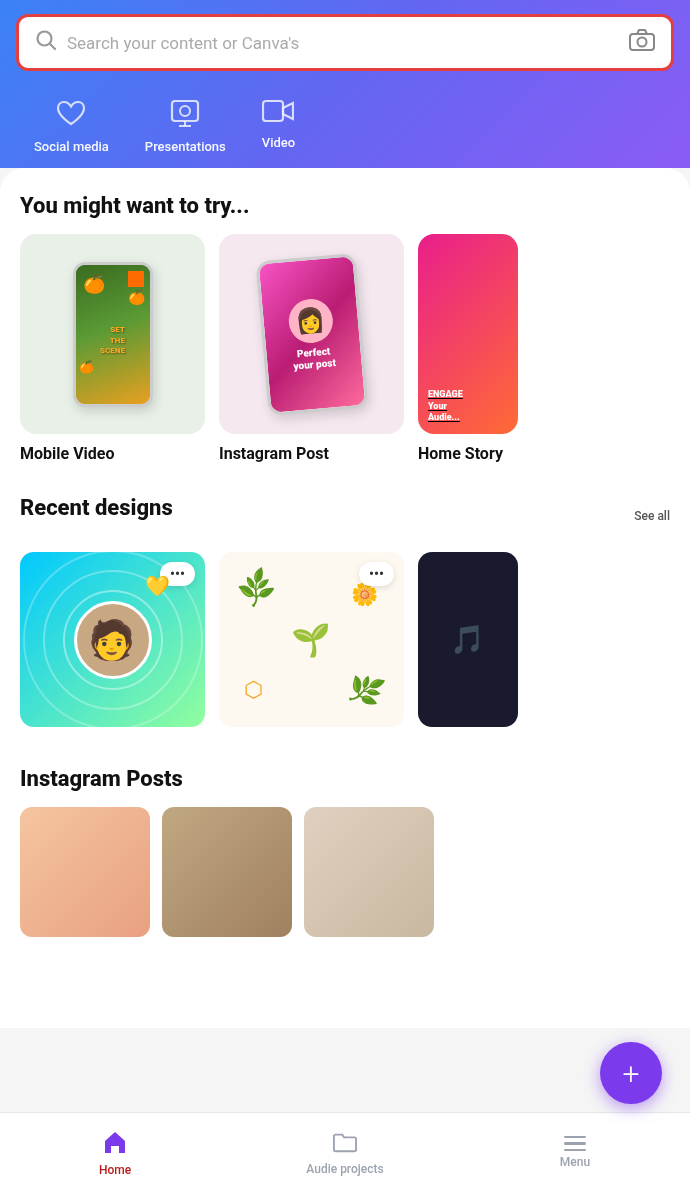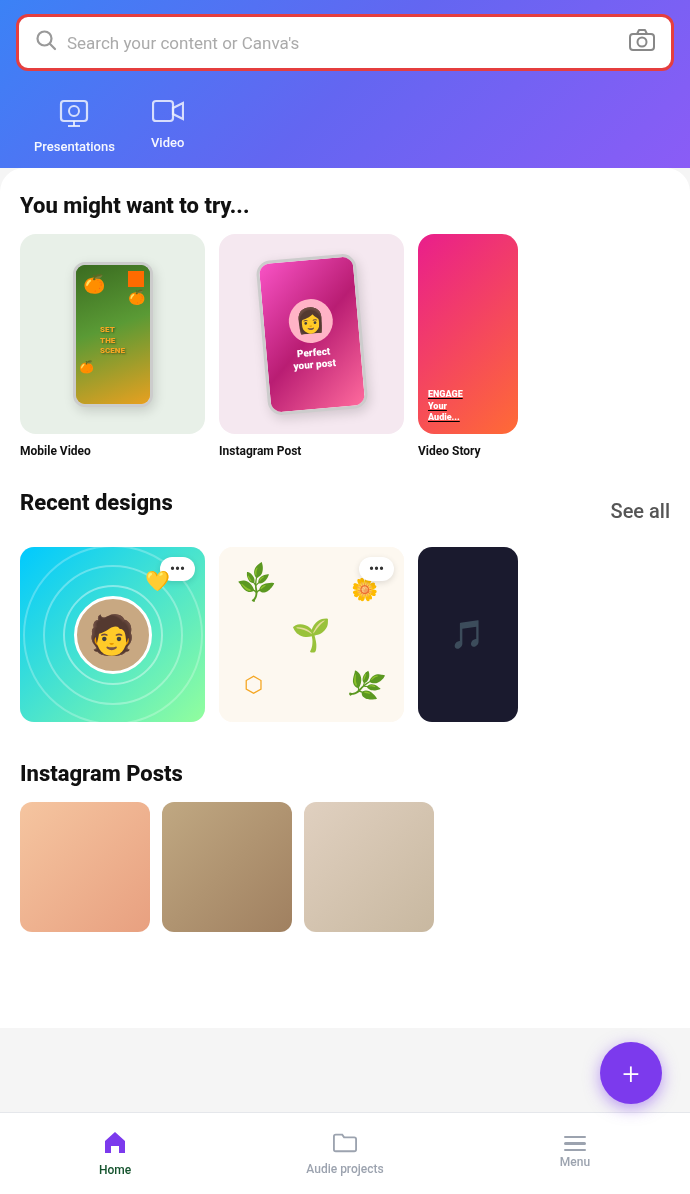--- a/index.html
+++ b/index.html
@@ -197,21 +197,21 @@
       background: linear-gradient(135deg, #e91e8c 0%, #ff6b35 100%);
       display: flex;
       flex-direction: column;
       align-items: flex-start;
       justify-content: flex-end;
       padding: 10px;
     }
 
     
     .card-label {
-      font-size: 12px;
+      font-size: 16px;
       font-weight: 700;
       color: #111;
       margin-top: 10px;
       margin-bottom: 0;
     }
 
     .try-section {
       margin-bottom: 32px;
     }
     .try-cards-wrapper {
@@ -230,21 +230,21 @@
     .recent-section {
       margin-bottom: 32px;
     }
     .section-header {
       display: flex;
       align-items: center;
       justify-content: space-between;
       margin-bottom: 16px;
     }
     .see-all {
-      font-size: 20px;
+      font-size: 12px;
       color: #555;
       font-weight: 500;
       cursor: pointer;
       margin-left: 12px;
     }
 
     .recent-cards-wrapper {
       display: flex;
       gap: 14px;
       overflow: hidden;
@@ -363,21 +363,21 @@
       gap: 4px;
       cursor: pointer;
       flex: 1;
     }
     .bottom-nav-label {
       font-size: 12px;
       color: #9ca3af;
       font-weight: 500;
     }
     .bottom-nav-label.active {
-      color: #14532d;
+      color: #b91c1c;
     }
 
     
     .home-icon-svg {
       width: 26px;
       height: 26px;
     }
     .projects-icon-svg {
       width: 24px;
       height: 24px;
@@ -417,20 +417,28 @@
         <circle cx="13" cy="13" r="4.5" stroke="#888" stroke-width="2"></circle>
         <path d="M8 5l2-4h6l2 4" stroke="#888" stroke-width="2" stroke-linejoin="round"></path>
       </svg>
     </span>
   </div>
 
   <div class="nav-tabs">
     <div class="nav-tab">
       <span class="nav-tab-icon">
         <svg width="30" height="28" viewBox="0 0 30 28" fill="none">
+          <path d="M15 25 C15 25 2 17 2 9 C2 5.5 4.5 3 8 3 C11 3 13.5 5 15 7.5 C16.5 5 19 3 22 3 C25.5 3 28 5.5 28 9 C28 17 15 25 15 25Z" stroke="white" stroke-width="2.2" fill="none" opacity="0.85"></path>
+        </svg>
+      </span>
+      <span class="nav-tab-label">Social media</span>
+    </div>
+    <div class="nav-tab">
+      <span class="nav-tab-icon">
+        <svg width="30" height="28" viewBox="0 0 30 28" fill="none">
           <rect x="2" y="2" width="26" height="20" rx="3" stroke="white" stroke-width="2.2" fill="none" opacity="0.85"></rect>
           <circle cx="15" cy="12" r="5" stroke="white" stroke-width="2" fill="none" opacity="0.85"></circle>
           <line x1="15" y1="22" x2="15" y2="27" stroke="white" stroke-width="2" opacity="0.85"></line>
           <line x1="9" y1="27" x2="21" y2="27" stroke="white" stroke-width="2" opacity="0.85"></line>
         </svg>
       </span>
       <span class="nav-tab-label">Presentations</span>
     </div>
     <div class="nav-tab">
       <span class="nav-tab-icon">
@@ -455,21 +463,21 @@
           <div class="phone-mockup">
             <div class="phone-screen-mv">
               <div style="position:relative;width:100%;height:100%;display:flex;align-items:center;justify-content:center;overflow:hidden;">
 
                 <div style="position:absolute;top:0;left:0;right:0;bottom:0;background:linear-gradient(160deg,#3a6b20 0%,#5a9a35 45%,#e8a020 100%);"></div>
                 <div style="position:absolute;top:6px;right:6px;width:16px;height:16px;background:#ff6b00;border-radius:50;z-index:3;"></div>
 
                 <div style="position:absolute;top:8px;left:8px;font-size:18px;z-index:2;">🍊</div>
                 <div style="position:absolute;top:24px;right:4px;font-size:14px;z-index:2;">🍊</div>
                 <div style="position:absolute;bottom:30px;left:4px;font-size:12px;z-index:2;">🍊</div>
-                <div style="position:relative;z-index:3;text-align:left;padding:4px;margin-top:14px;">
+                <div style="position:relative;z-index:3;text-align:right;padding:4px;margin-top:14px;">
                   <div style="color:#f5a623;font-weight:900;font-size:8px;line-height:1.3;text-shadow:1px 1px 2px rgba(0,0,0,0.4);">SET<br>THE<br>SCENE</div>
                 </div>
               </div>
             </div>
           </div>
         </div>
         <div class="card-label">Mobile Video</div>
       </div>
 
       <div class="try-card-with-label">
@@ -483,21 +491,21 @@
         </div>
         <div class="card-label">Instagram Post</div>
       </div>
 
       <div class="try-card-with-label partial">
         <div class="try-card story-card">
           <div class="story-preview">
             <div style="color:white;font-size:9px;font-weight:900;line-height:1.3;">ENGAGE<br>Your<br>Audie...</div>
           </div>
         </div>
-        <div class="card-label">Video Story</div>
+        <div class="card-label">Home Story</div>
       </div>
 
     </div>
   </div>
 
   <div class="recent-section">
     <div class="section-header">
       <div class="section-title">Recent designs</div>
       <span class="see-all">See all</span>
     </div>

